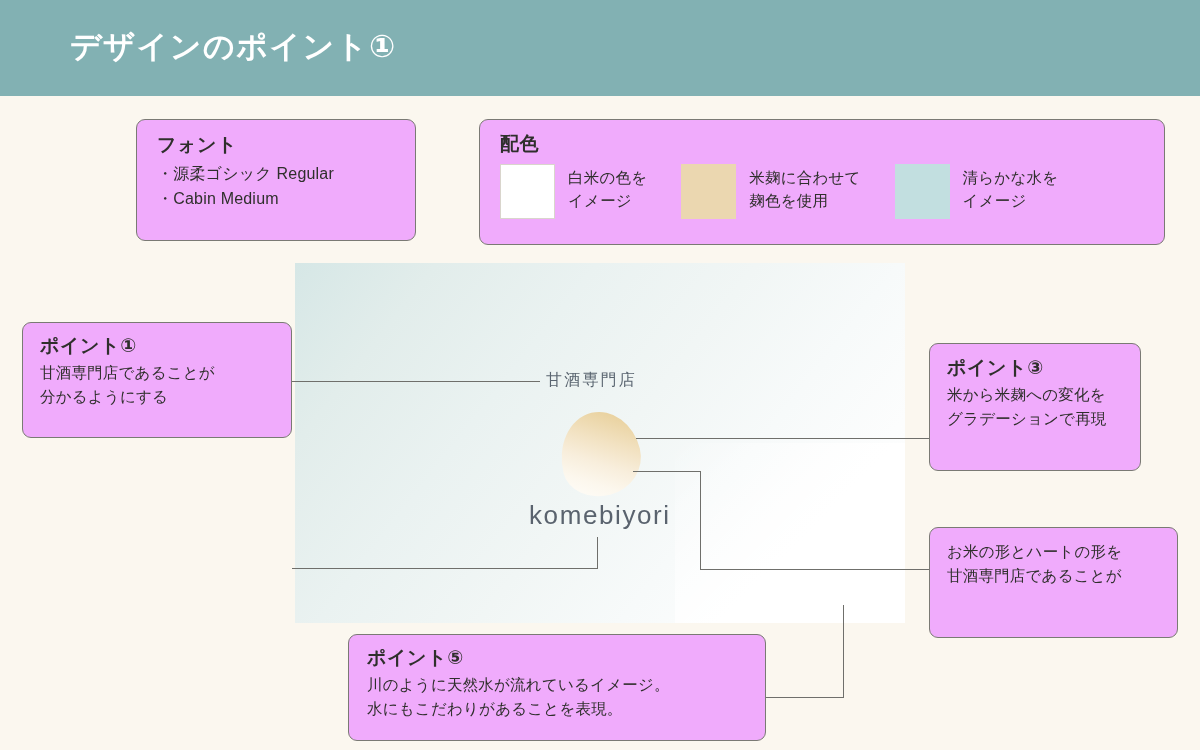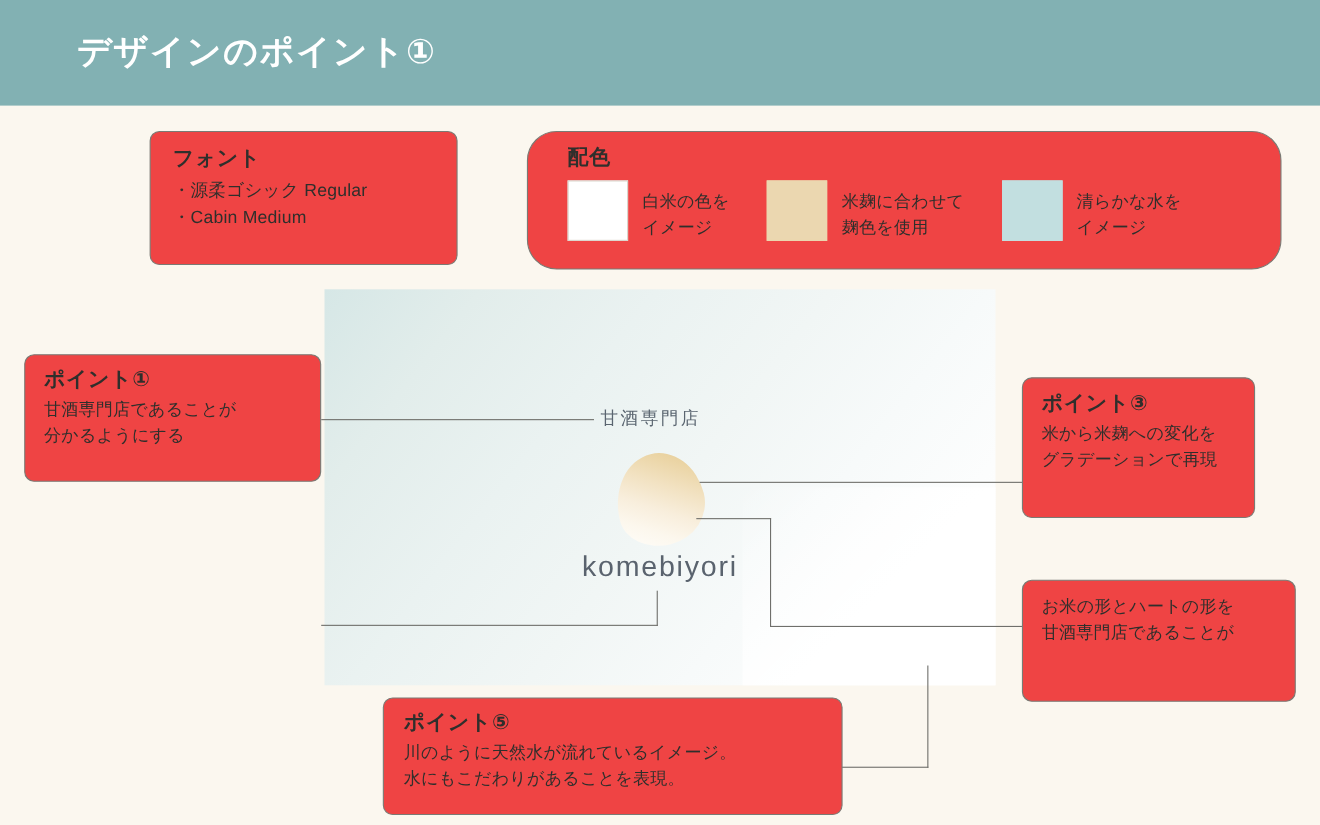--- a/index.html
+++ b/index.html
@@ -24,44 +24,44 @@
   }
   .header-title {
     position: absolute; left: 70px; top: 26px;
     font-size: 31px; font-weight: 700; color: #FFFFFF;
     letter-spacing: 1.5px;
   }
 
   
   .card {
     position: absolute;
-    background: #ef4444;
+    background: #f0abfc;
     border: 1.4px solid #7A7A74;
     border-radius: 9px;
     z-index: 6;
   }
   .card-title {
     font-size: 19px; font-weight: 700; color: #2F2F2C;
     letter-spacing: 0.6px; line-height: 1.2;
   }
   .card-line {
     font-size: 15.5px; color: #2F2F2C;
     line-height: 1.58; letter-spacing: 0.2px;
   }
 
   
   #font-card { left: 136px; top: 119px; width: 280px; height: 122px; padding: 14px 0 0 20px; }
   #font-card .card-title { margin-bottom: 4px; }
   #font-card .card-line { font-size: 16px; line-height: 1.6; }
 
   
-  #palette-card { left: 479px; top: 119px; width: 686px; height: 126px; padding: 13px 0 0 36px; border-radius: 27px; }
+  #palette-card { left: 479px; top: 119px; width: 686px; height: 126px; padding: 13px 0 0 20px; }
   #palette-card .card-title { margin-bottom: 8px; }
   .swatch-row { display: flex; gap: 0; }
-  .swatch-item { display: flex; align-items: flex-end; margin-right: 34px; }
+  .swatch-item { display: flex; align-items: flex-start; margin-right: 34px; }
   .swatch-chip {
     width: 55px; height: 55px; flex: 0 0 55px;
     border: 1px solid #D9D5CC;
     margin-right: 13px;
   }
   .swatch-text { font-size: 15.5px; color: #2F2F2C; line-height: 1.5; letter-spacing: 0.2px; padding-top: 2px; }
 
   
   #artboard {
     position: absolute; left: 295px; top: 263px;

